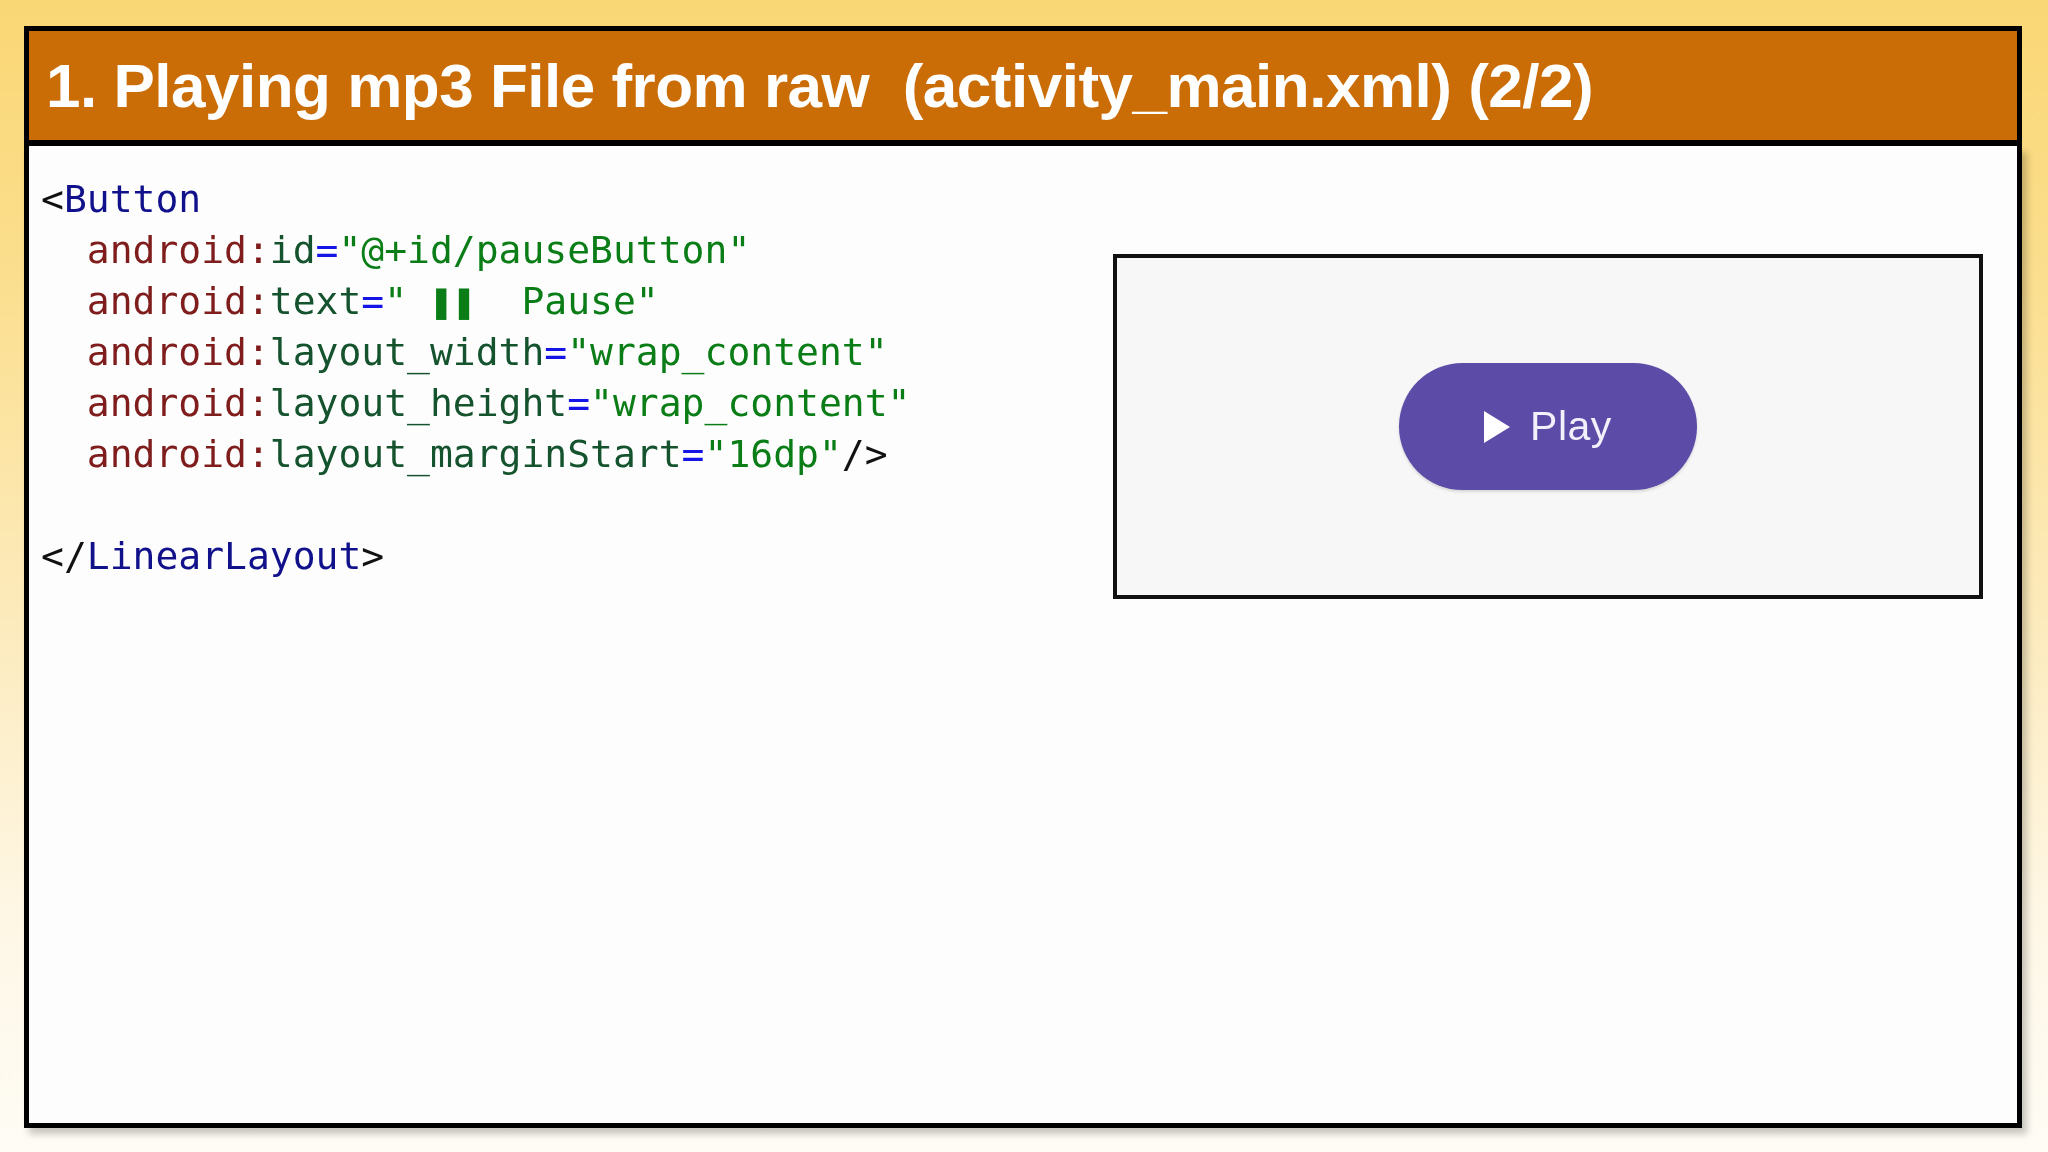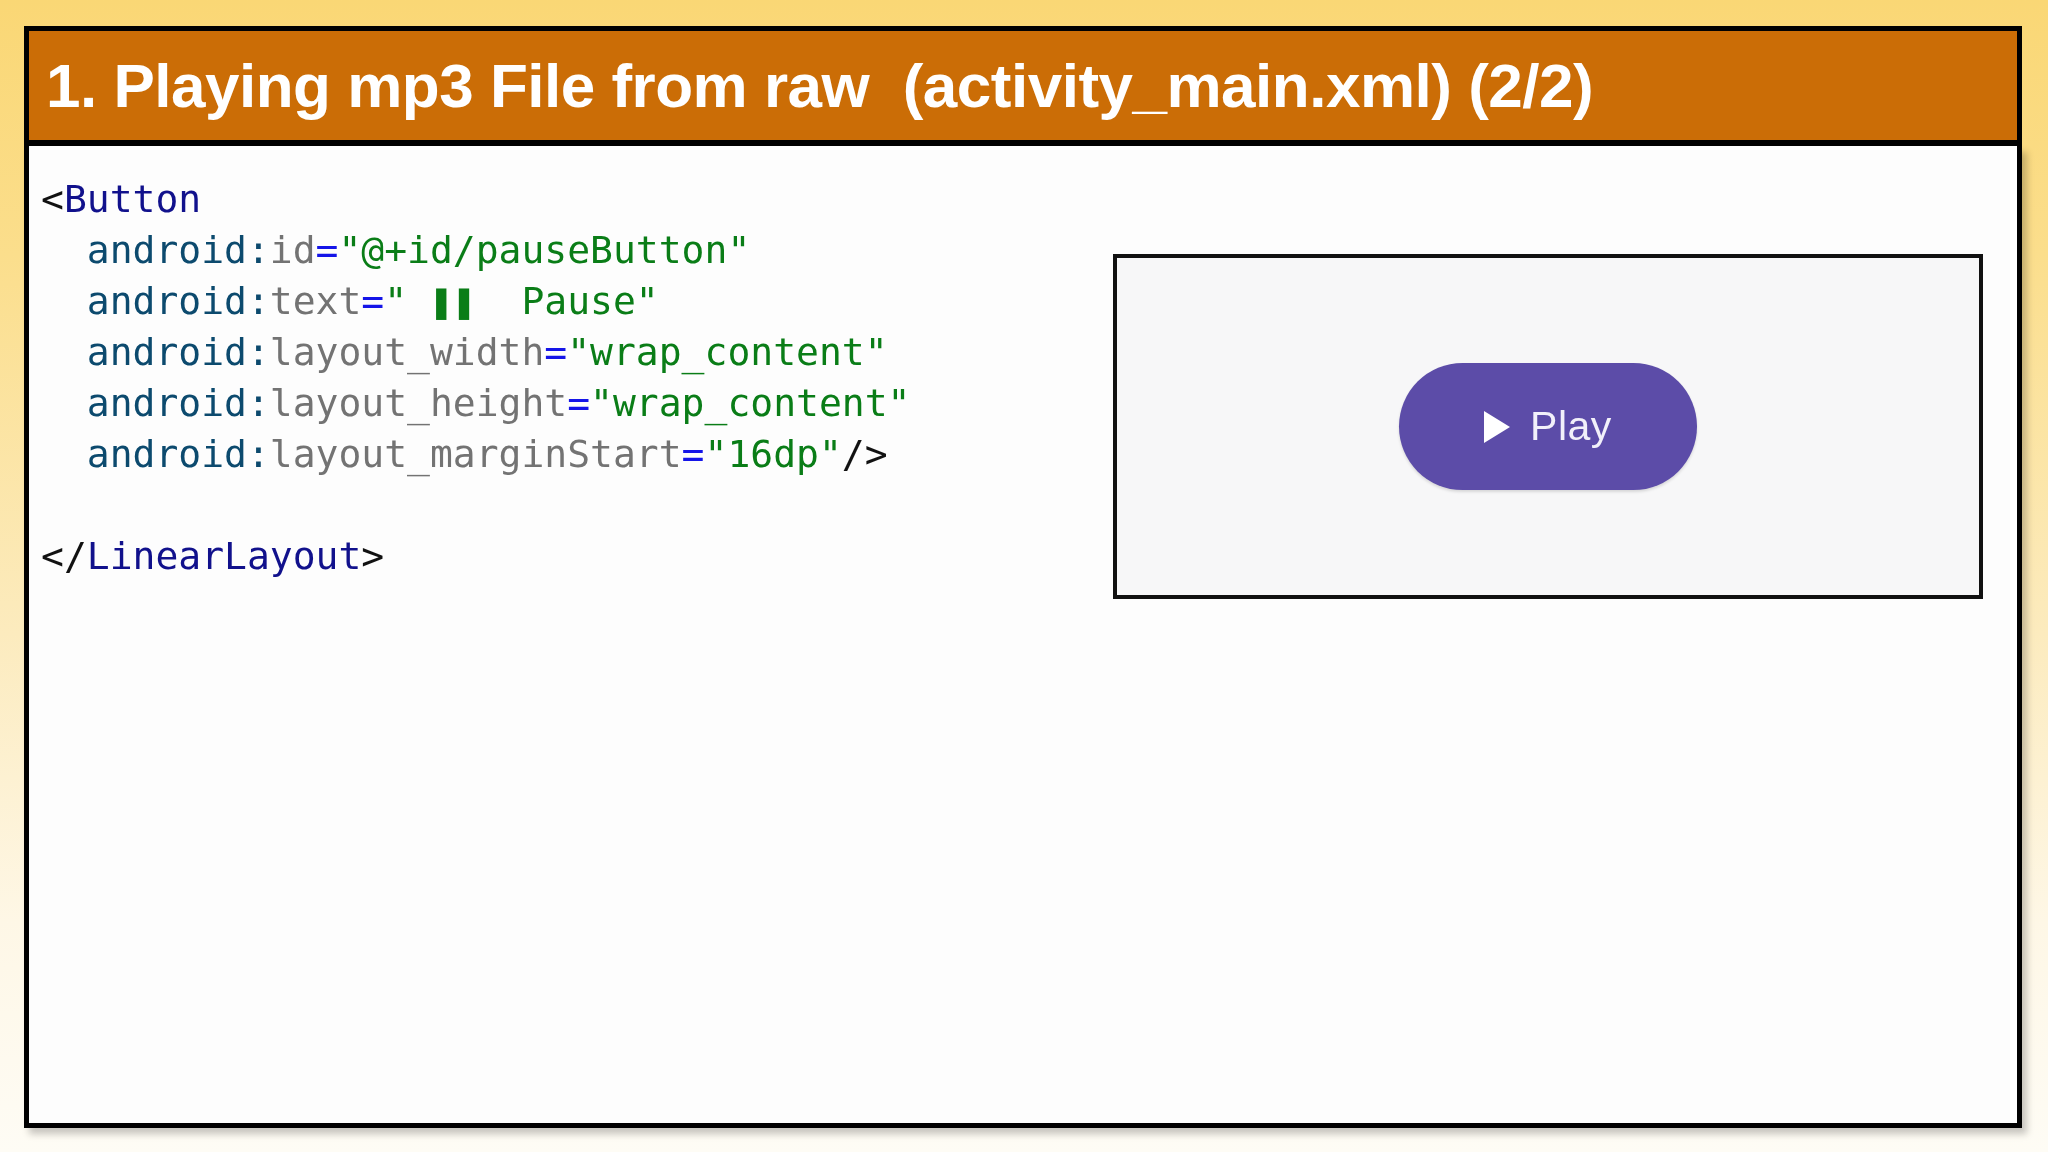--- a/index.html
+++ b/index.html
@@ -76,22 +76,22 @@
     font-size: 38px;
     line-height: 51px;
     white-space: pre;
     color: #111111;
   }
   #code-block .ln { display: block; white-space: pre; }
   #code-block .blank { display: block; height: 51px; }
 
   .tok-punct { color: #111111; }
   .tok-tag   { color: #11118C; }
-  .tok-ns    { color: #0c4a6e; }
-  .tok-attr  { color: #737373; }
+  .tok-ns    { color: #7f1d1d; }
+  .tok-attr  { color: #14532d; }
   .tok-eq    { color: #1515E8; }
   .tok-val   { color: #0A7D17; }
 
   
   #device-shot {
     position: absolute;
     left: 1084px;
     top: 108px;
     width: 870px;
     height: 345px;

